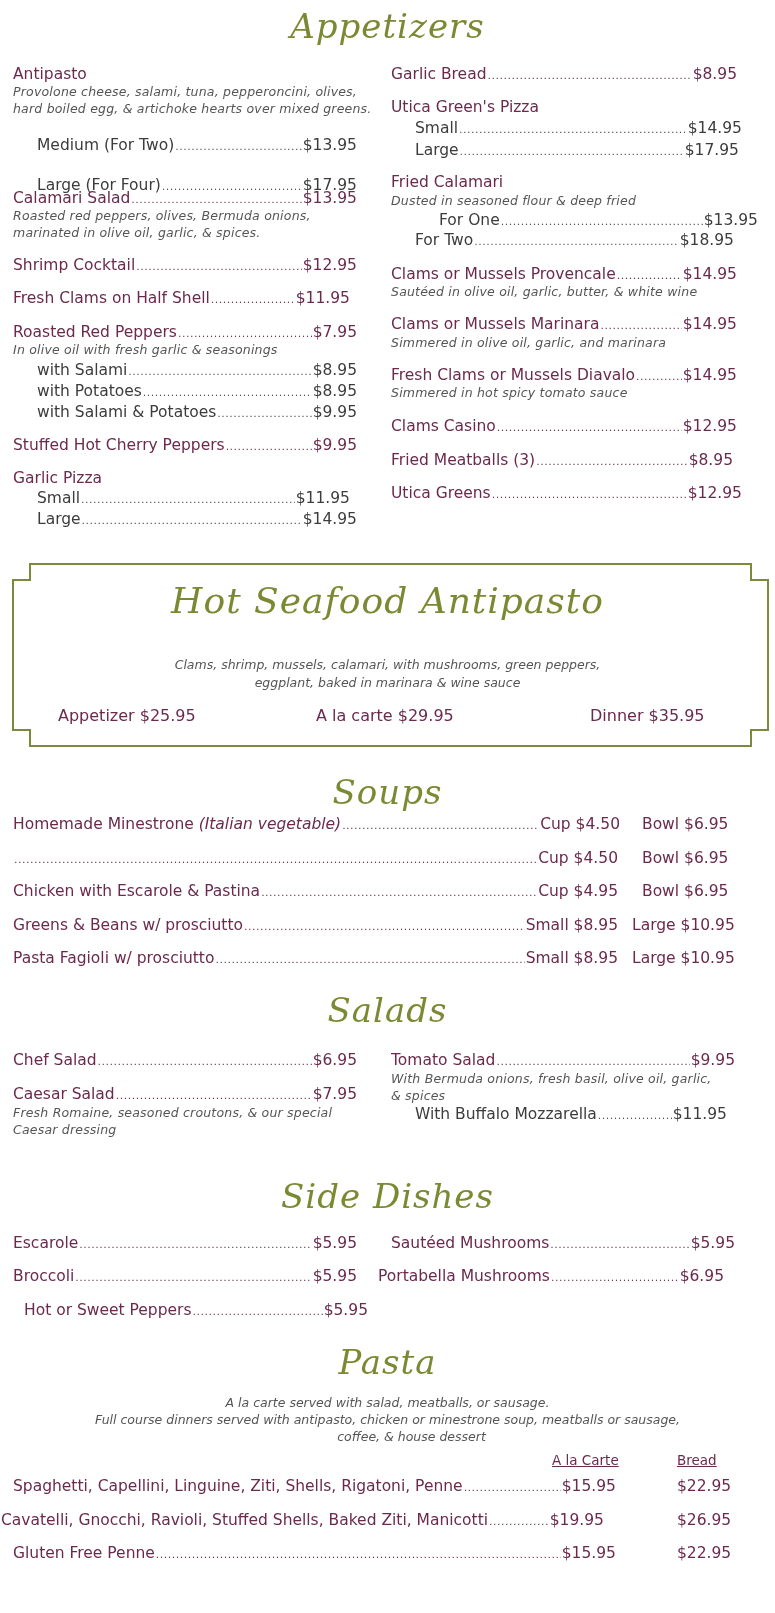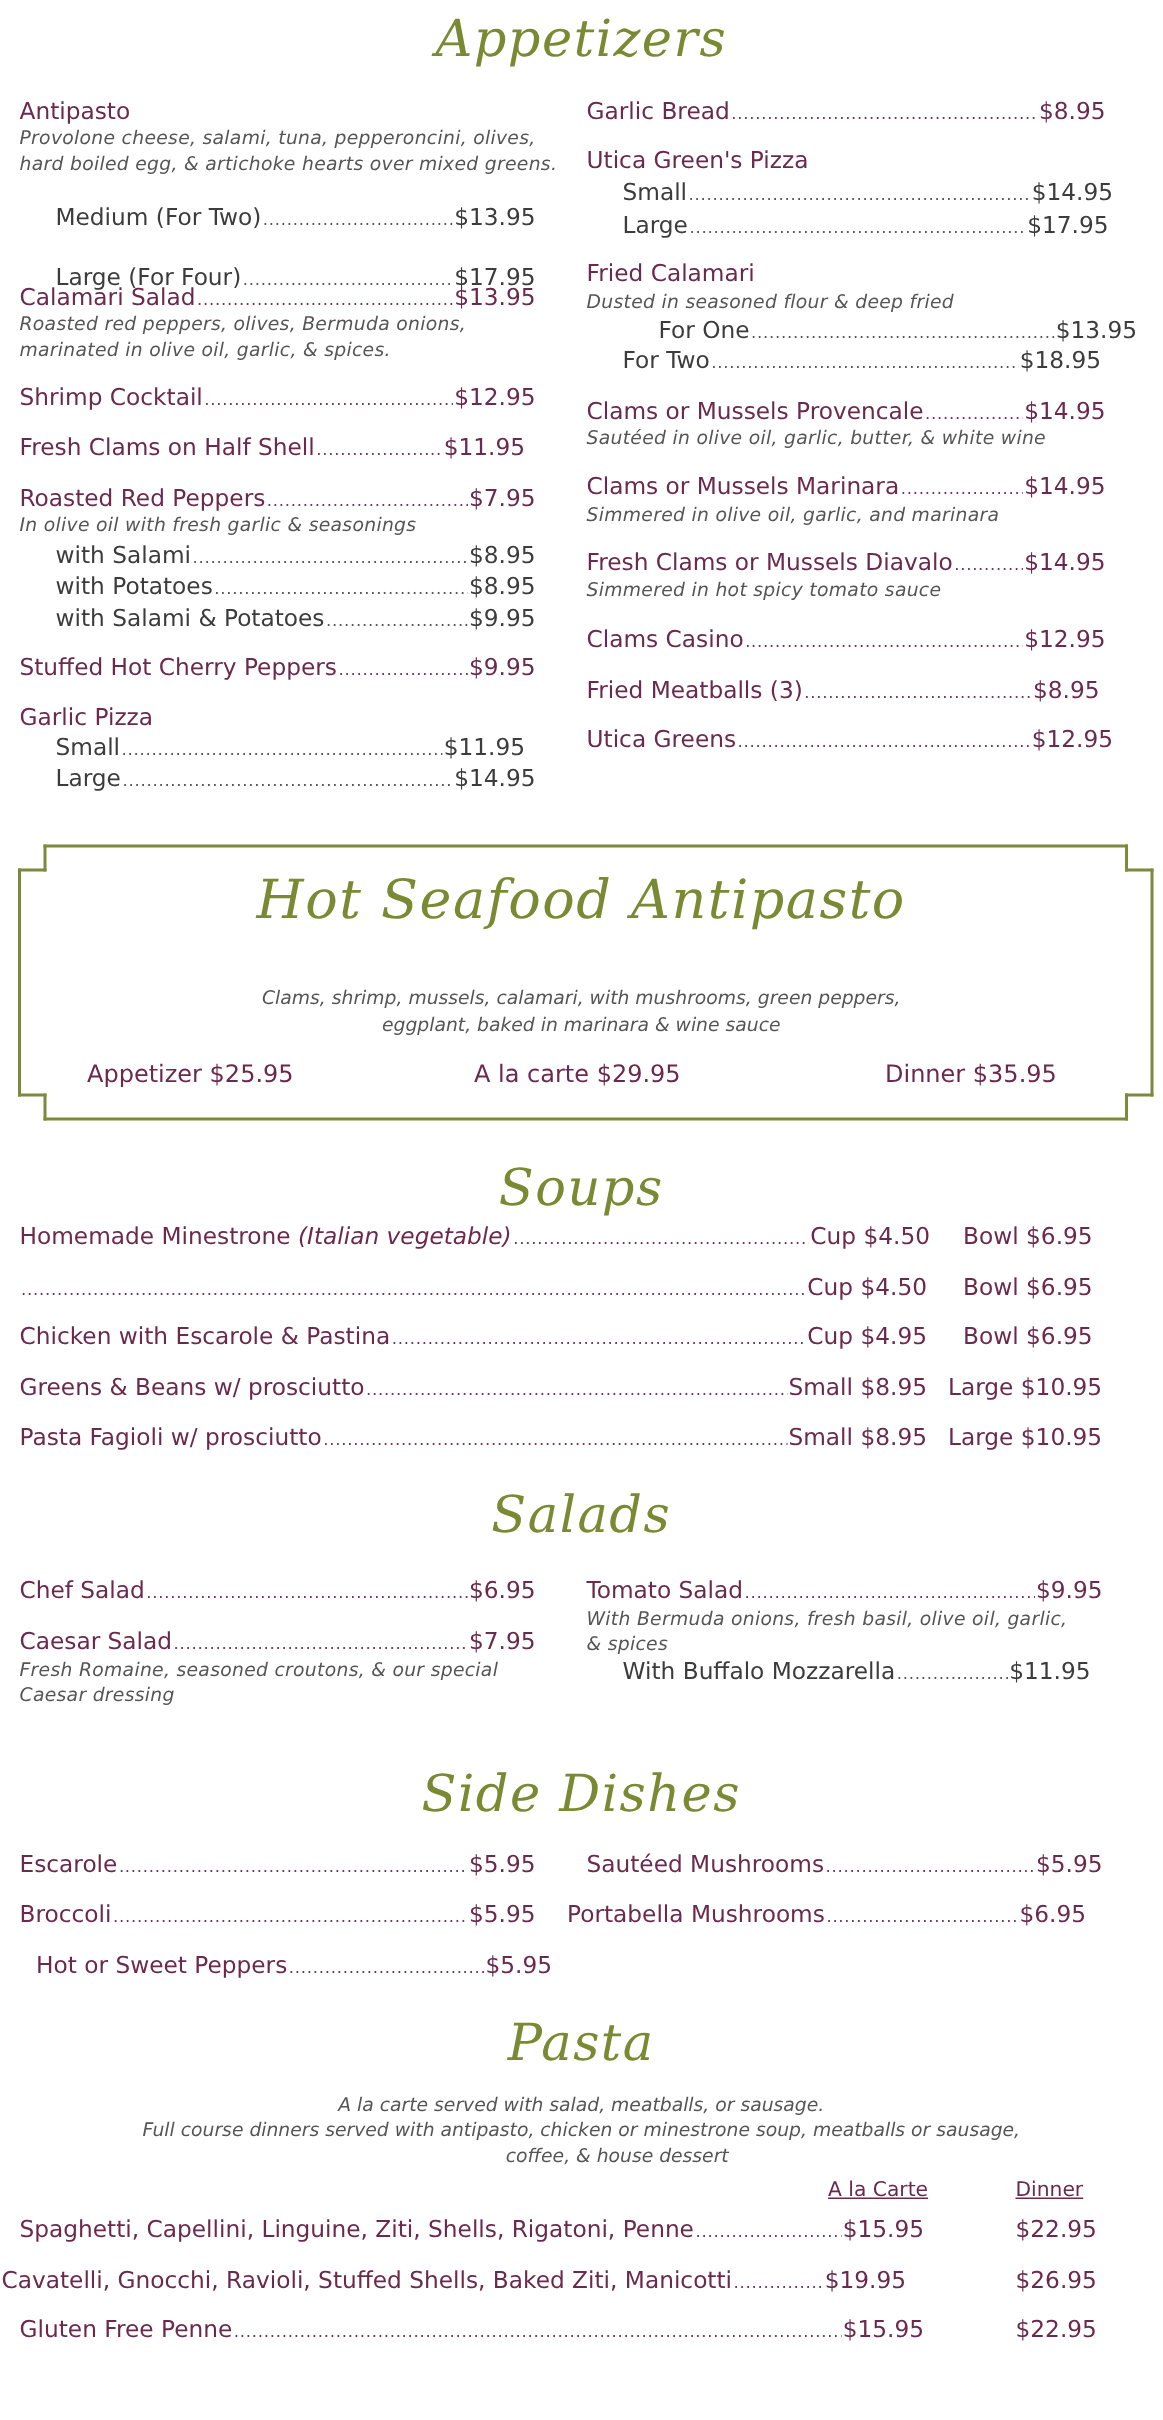--- a/index.html
+++ b/index.html
@@ -280,21 +280,21 @@
   <span class="dots"></span>
   <span class="price">$6.95</span>
 </div>
 
 <div class="heading" style="top:1340px; font-size:34px; line-height:44px;">Pasta</div>
 <div class="center-desc" style="top:1394px;">A la carte served with salad, meatballs, or sausage.</div>
 <div class="center-desc" style="top:1411px;">Full course dinners served with antipasto, chicken or minestrone soup, meatballs or sausage,</div>
 <div class="center-desc" style="top:1428px;padding-left:24px;">coffee, &amp; house dessert</div>
 
 <div class="plain u" style="left:552px; top:1450px; font-size:13.5px;">A la Carte</div>
-<div class="plain u" style="left:677px; top:1450px; font-size:13.5px;">Dinner</div>
+<div class="plain u" style="left:677px; top:1450px; font-size:13.5px;">Bread</div>
 
 <div class="row item" style="left:13px; top:1476px; width:603px;">
   <span class="name">Spaghetti, Capellini, Linguine, Ziti, Shells, Rigatoni, Penne</span>
   <span class="dots"></span>
   <span class="price">$15.95</span>
 </div>
 <div class="plain" style="left:677px; top:1476px;">$22.95</div>
 
 <div class="row item" style="left:1px; top:1510px; width:603px;">
   <span class="name">Cavatelli, Gnocchi, Ravioli, Stuffed Shells, Baked Ziti, Manicotti</span>

